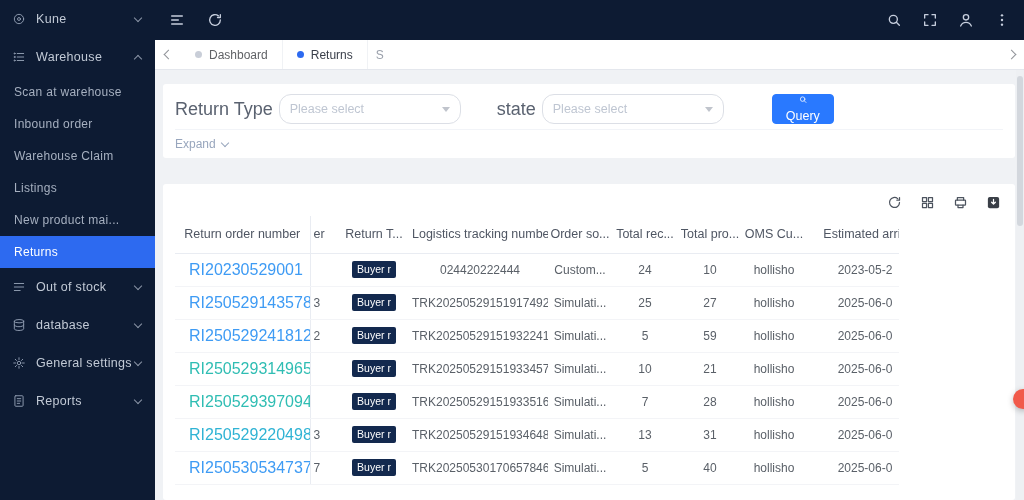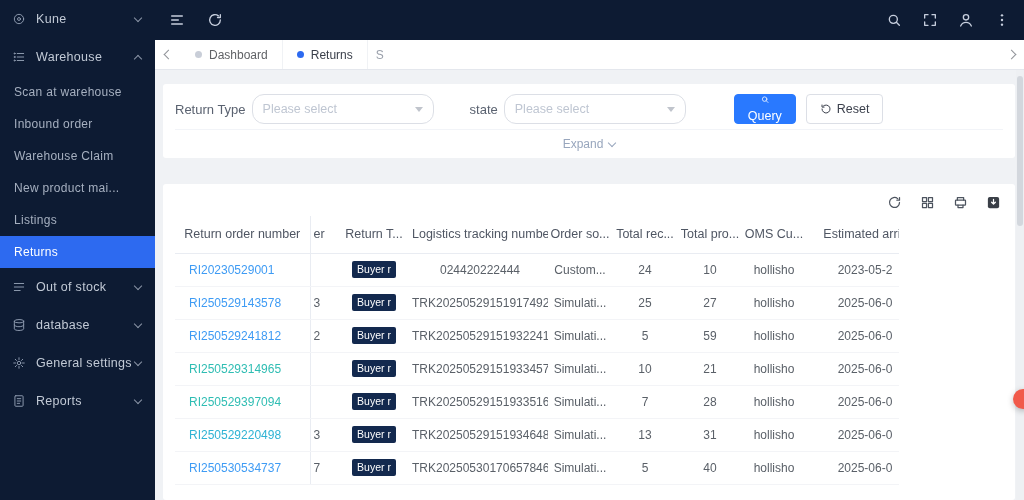--- a/index.html
+++ b/index.html
@@ -48,34 +48,34 @@
   .tab.active .dot { background:#2d6af0; }
   .tab.partial { color:#9aa0ab; border-right:none; padding:0 8px; }
   .tab-arrow.right-side { margin-left:auto; }
 
   .content { flex:1; padding:14px 9px 0 8px; overflow:hidden; display:flex; flex-direction:column; }
   .card { background:#fff; border-radius:3px; }
 
   
   .filter-card { padding:10px 12px 4px; }
   .filter-row { display:flex; align-items:center; height:30px; }
-  .f-label { font-size:13px; color:#5a6270; margin-right:6px; white-space:nowrap; }
+  .f-label { font-size:18px; color:#5a6270; margin-right:6px; white-space:nowrap; }
   .f-label.state { margin-left:36px; }
   .select { width:182px; height:30px; border:1px solid #dcdfe6; border-radius:12px; background:#fff;
             display:flex; align-items:center; justify-content:space-between; padding:0 10px; cursor:pointer; }
   .select .ph { font-size:12.5px; color:#bfc6d2; }
   .caret { width:0; height:0; border-left:4px solid transparent; border-right:4px solid transparent;
            border-top:5px solid #c0c4cc; }
   .btns { margin-left:48px; display:flex; gap:10px; }
   .btn { height:30px; display:inline-flex; align-items:center; gap:5px; padding:0 13px;
          border-radius:4px; border:1px solid #dcdfe6; background:#fff; font-size:12.5px; color:#3c414d;
          cursor:pointer; font-family:inherit; }
   .btn.primary { background:#2979ff; border-color:#2979ff; color:#fff;flex-direction:column; }
   .btn svg { width:12px; height:12px; }
-  .expand-row { border-top:1px solid #f2f4f8; margin-top:5px; text-align:center; padding:4px 0 2px; }
+  .expand-row { border-top:1px solid #f2f4f8; margin-top:5px; padding:4px 0 2px; }
   .expand-link { display:inline-flex; align-items:center; gap:6px; font-size:12px; color:#98a6bd; cursor:pointer; }
   .chev2 { width:6px; height:6px; border-top:1.3px solid #98a6bd; border-right:1.3px solid #98a6bd;
            transform:rotate(135deg); margin-top:-3px; }
 
   
   .table-card { margin-top:26px; flex:1; padding:0 12px; overflow:hidden; display:flex; flex-direction:column; }
   .table-toolbar { height:32px; display:flex; align-items:center; justify-content:flex-end; gap:18px;
                    color:#4d545f; padding:4px 2px 0; }
   .table-toolbar .t-ic { width:15px; height:15px; display:inline-flex; cursor:pointer; }
   .table-toolbar svg { width:15px; height:15px; }
@@ -83,21 +83,21 @@
   .table-wrap { position:relative; }
   .tbl-main { margin-right:104px; overflow:hidden; }
   table { border-collapse:collapse; table-layout:fixed; width:749px; }
   th { height:37px; font-weight:normal; font-size:12.5px; color:#4f5663; border-bottom:1px solid #e9ecf2;
        text-align:center; white-space:nowrap; overflow:hidden; padding:0; }
   td { height:33px; font-size:12px; color:#5a6068; border-bottom:1px solid #f3f4f7;
        text-align:center; white-space:nowrap; overflow:hidden; padding:0; }
   .bcol { border-right:1px solid #e9ecf2; }
   .td-order { text-align:left; padding-left:14px; }
   .td-c2 { text-align:left; padding-left:3px; }
-  a.link { font-size:12px; text-decoration:none; cursor:pointer; }
+  a.link { font-size:16px; text-decoration:none; cursor:pointer; }
   .tag { display:inline-block; background:#13294e; color:#fff; font-size:10.5px; padding:2px 5px;
          border-radius:2px; line-height:1.25; }
 
   .op-col { position:absolute; top:0; right:0; width:104px; height:100%;
             background:#fff; border-left:1px solid #e9ecf2; }
   .op-h { height:38px; border-bottom:1px solid #e9ecf2; display:flex; align-items:center; justify-content:center;
           font-size:12.5px; color:#4f5663; }
   .op-c { height:34px; border-bottom:1px solid #f6f7f9; display:flex; align-items:center; justify-content:center;
           font-size:12px; color:#5a6068; letter-spacing:2.5px; }
 
@@ -145,24 +145,24 @@
       <div class="sub-item">
           <span>Scan at warehouse</span>
         </div>
       <div class="sub-item">
           <span>Inbound order</span>
         </div>
       <div class="sub-item">
           <span>Warehouse Claim</span>
         </div>
       <div class="sub-item">
+          <span>Listings</span>
+        </div>
+      <div class="sub-item">
           <span>New product mai...</span>
-        </div>
-      <div class="sub-item">
-          <span>Listings</span>
         </div>
       <div class="sub-item active">
           <span>Returns</span>
         </div>
     </div>
 
     <div class="nav-item">
       <span class="nav-ic">
         <svg class="ic-thin" viewBox="0 0 24 24">
             <path d="M4 6h16M4 12h16M4 18h10"></path>
@@ -286,27 +286,20 @@
             <span class="ph">Please select</span>
             <span class="caret"></span>
           </div>
           <div class="btns">
             <button class="btn primary">
               <svg class="ic" viewBox="0 0 24 24">
                   <circle cx="11" cy="11" r="6"></circle>
                   <path d="M15.5 15.5 20 20"></path>
                 </svg>
               <span>Query</span>
-            </button>
-            <button class="btn">
-              <svg class="ic" viewBox="0 0 24 24">
-                  <path d="M4 12a8 8 0 1 0 2.9-6.2"></path>
-                  <path d="M4 4v4.2h4.2"></path>
-                </svg>
-              <span>Reset</span>
             </button>
           </div>
         </div>
         <div class="expand-row">
           <span class="expand-link">
             <span>Expand</span>
             <span class="chev2"></span>
           </span>
         </div>
       </div>

